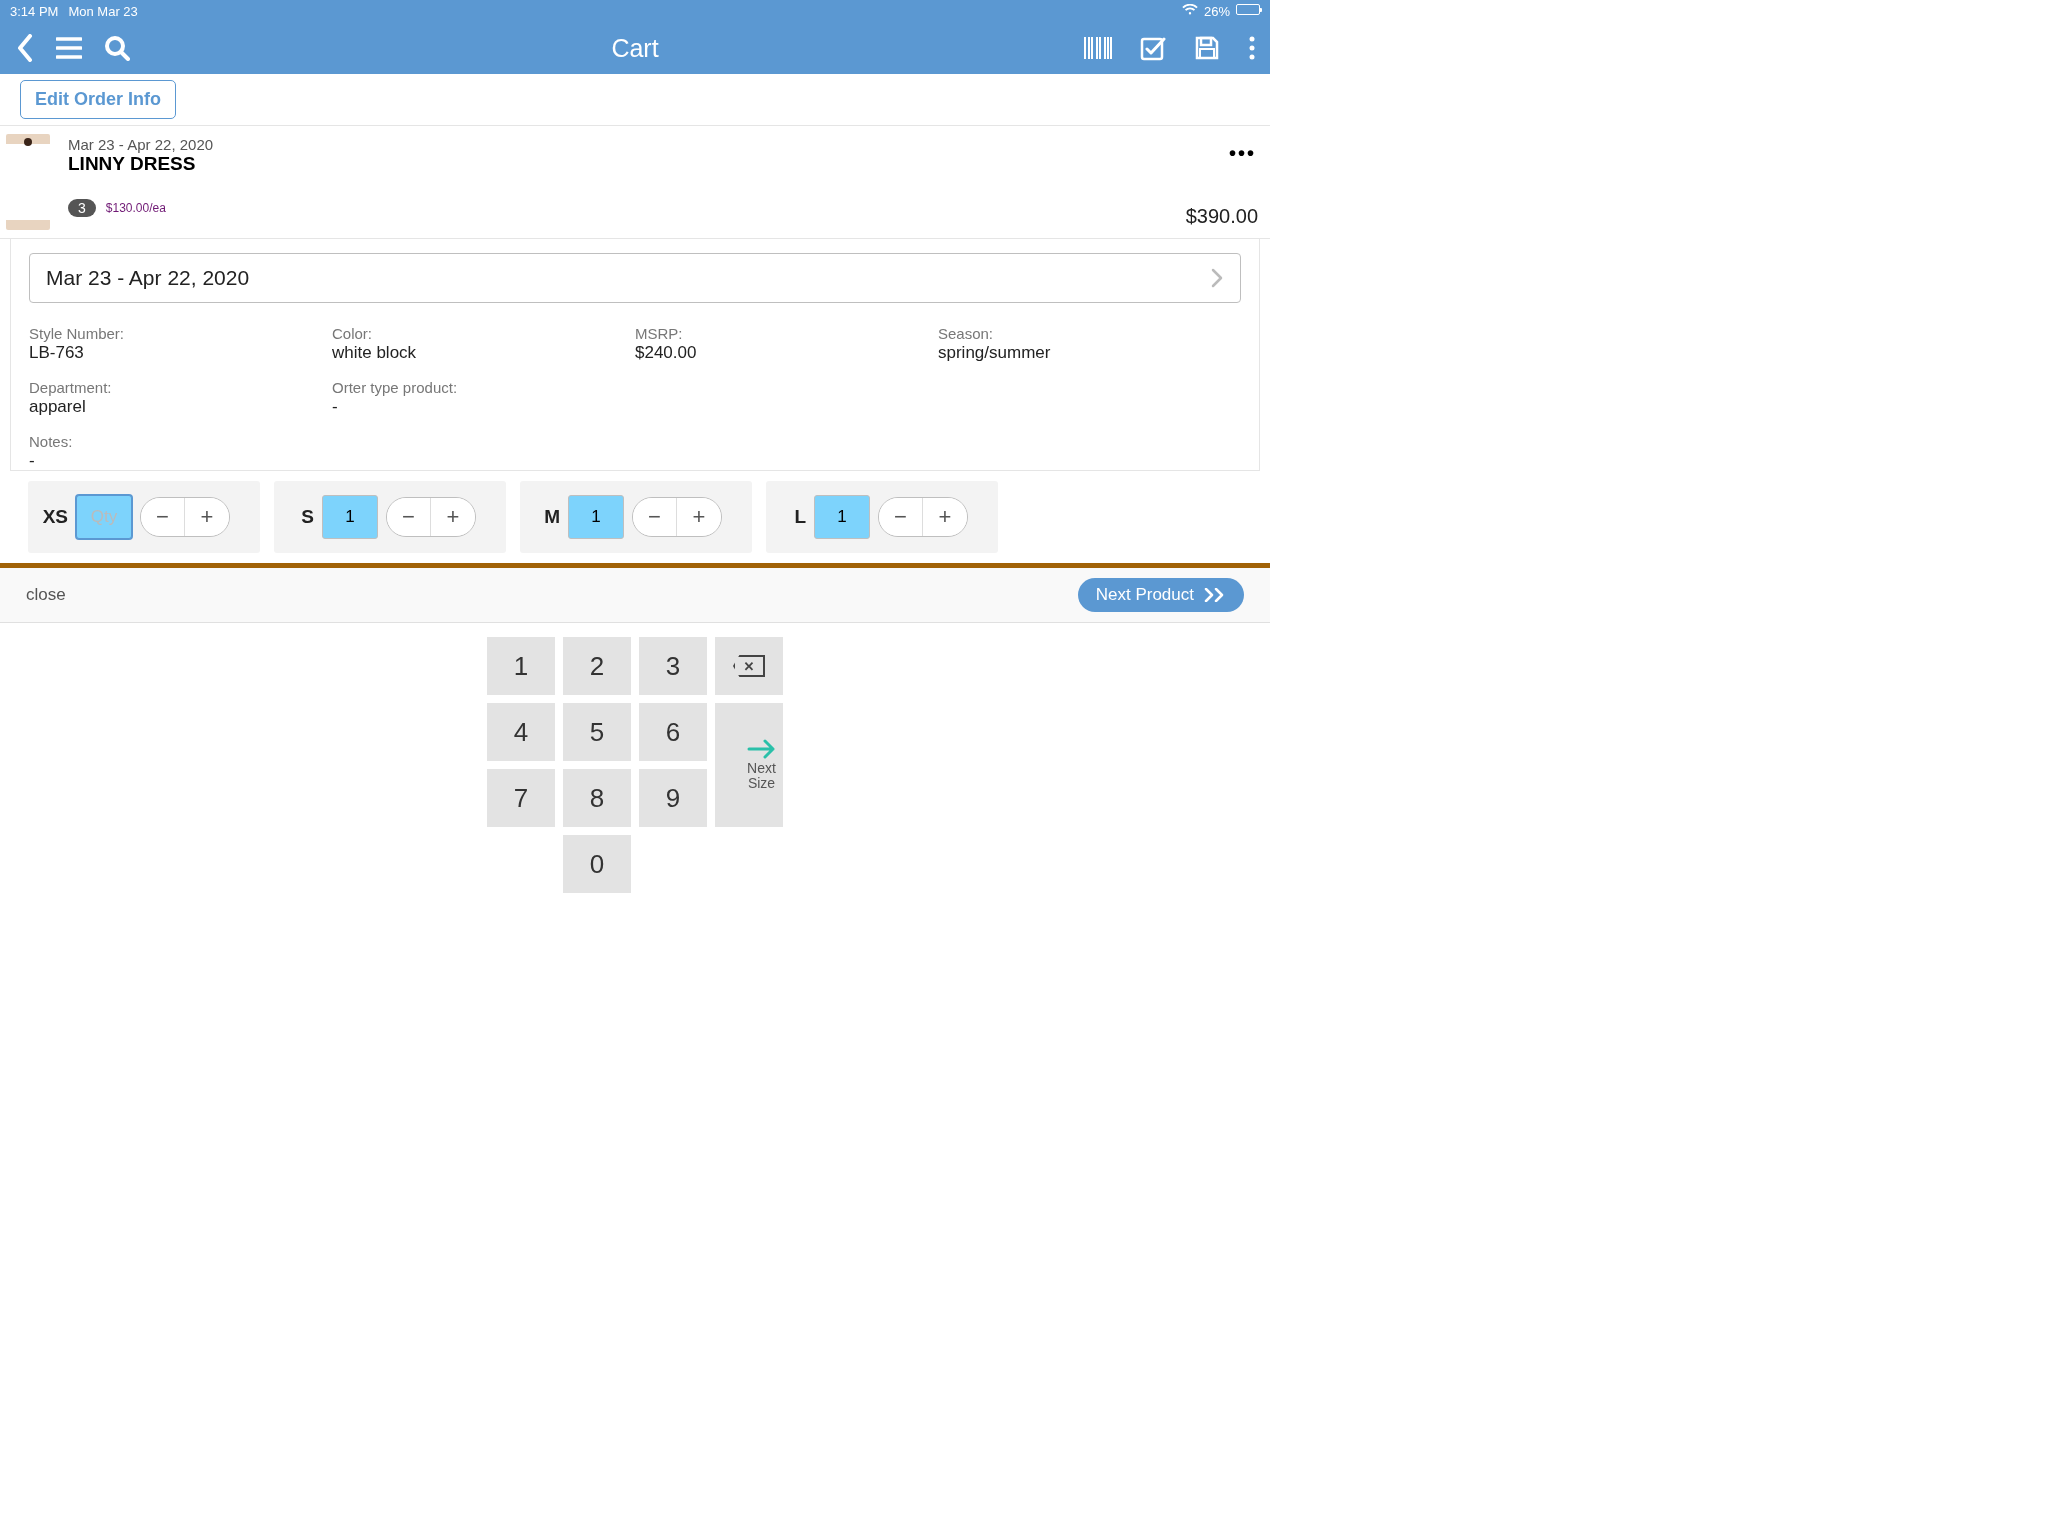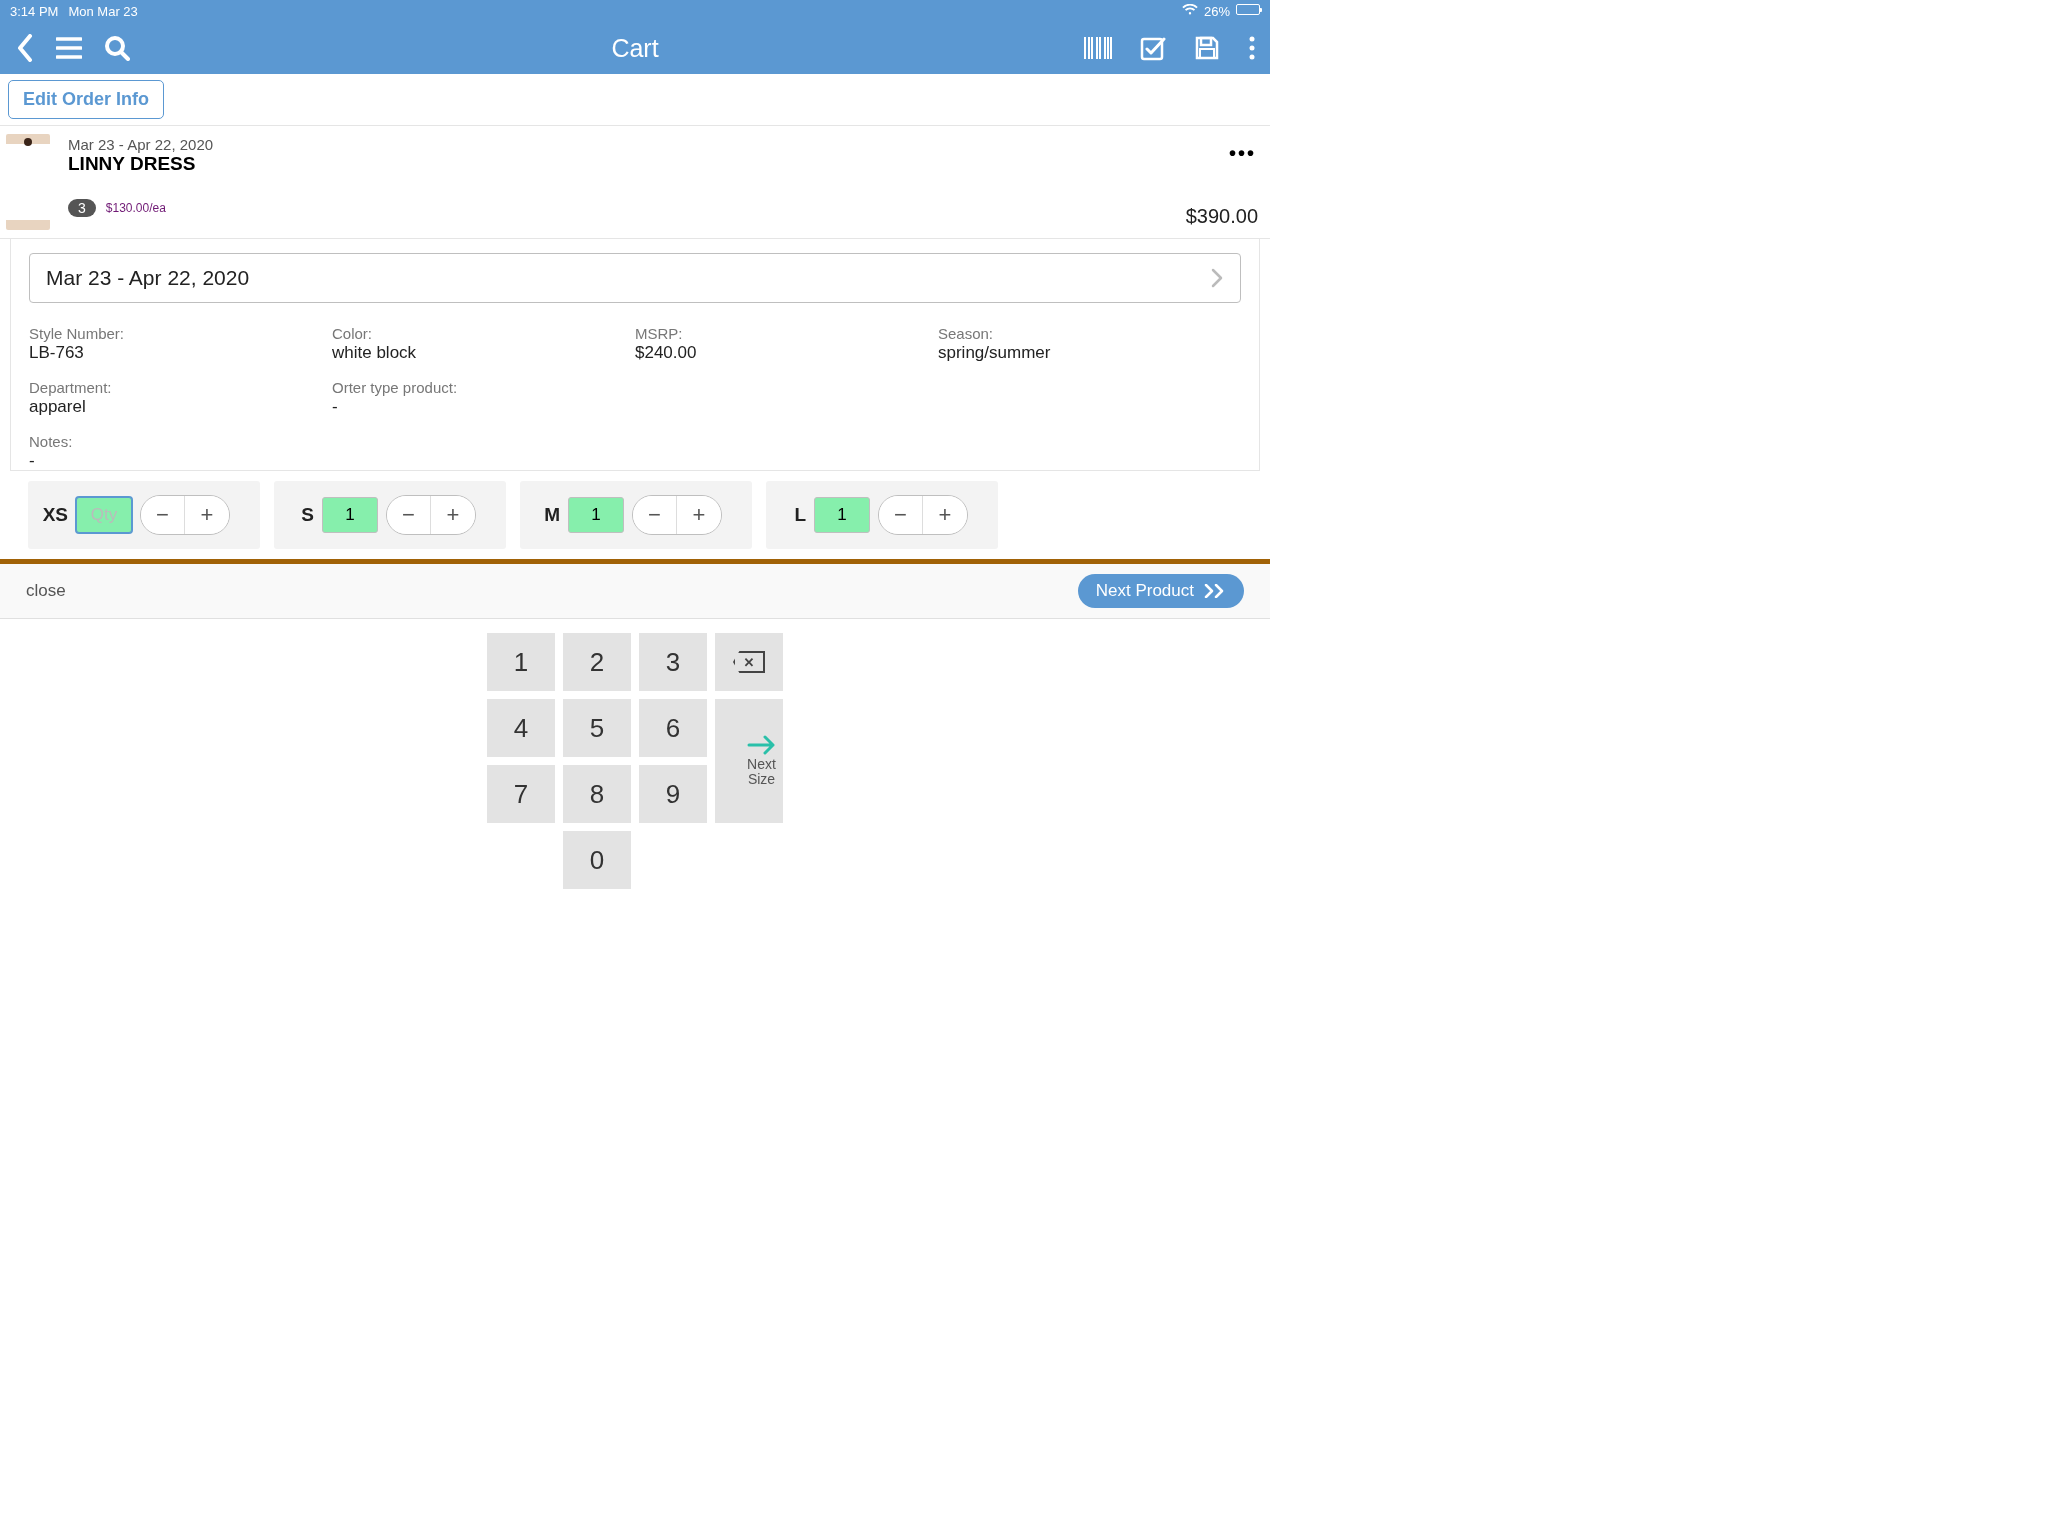--- a/index.html
+++ b/index.html
@@ -14,21 +14,21 @@
 .battery-fill { width: 26%; height: 100%; background: #fff; }
 
 
 .top-nav { background: #5b98d2; height: 52px; display: flex; align-items: center; padding: 0 14px; position: relative; }
 .nav-left { display: flex; align-items: center; gap: 22px; }
 .nav-icon { color: #fff; cursor: pointer; }
 .nav-title { position: absolute; left: 50%; transform: translateX(-50%); color: #fff; font-size: 25px; font-weight: 400; }
 .nav-right { margin-left: auto; display: flex; align-items: center; gap: 28px; }
 
 
-.action-bar { display: flex; gap: 16px; padding: 6px 8px; border-bottom: 1px solid #e5e5e5; }
+.action-bar { display: flex; gap: 16px; padding: 6px 20px; border-bottom: 1px solid #e5e5e5; }
 .edit-order-btn { border: 1px solid #5b98d2; color: #5b98d2; background: #fff; border-radius: 5px; padding: 8px 14px; font-size: 18px; font-weight: 600; cursor: pointer; }
 .checkout-btn { flex: 1; background: #2ac0a9; color: #fff; border: none; border-radius: 5px; font-size: 20px; font-weight: 600; display: flex; align-items: center; justify-content: center; gap: 8px; cursor: pointer; }
 
 
 .product-header { display: flex; padding: 8px 12px 8px 6px; position: relative; border-bottom: 1px solid #e5e5e5; background:#fff; }
 .product-img { width: 44px; height: 96px; background: linear-gradient(180deg, #e8d4c0 0%, #e8d4c0 10%, #fff 10%, #fff 90%, #e8d4c0 90%); border-radius: 2px; position: relative; flex-shrink: 0; }
 .product-img::before { content:''; position:absolute; left:50%; top:4px; transform:translateX(-50%); width:8px; height:8px; border-radius:50%; background:#3a2418; }
 .product-info { margin-left: 18px; flex: 1; }
 .product-date { color: #555; font-size: 15px; margin-top: 2px; }
 .product-name { font-weight: 700; font-size: 19px; margin-top: 0; }
@@ -47,21 +47,21 @@
 .fields-grid { display: grid; grid-template-columns: repeat(4, 1fr); row-gap: 16px; margin-bottom: 10px; }
 .field-label { color: #777; font-size: 15px; }
 .field-value { color: #222; font-size: 17px; margin-top: 1px; }
 .field-block { }
 .notes-block { grid-column: 1 / -1; }
 
 
 .size-row { display: flex; gap: 14px; padding: 0 18px 10px; margin: 0 10px; }
 .size-cell { background: #f3f3f3; border-radius: 3px; display: flex; align-items: center; padding: 14px 12px; gap: 8px; width: 232px; }
 .size-label { font-weight: 600; font-size: 19px; color: #222; width: 28px; text-align: right; }
-.size-input { width: 56px; height: 36px; border: 1px solid #bfbfbf; border-radius: 3px; text-align: center; font-size: 17px; background:#86efac; }
+.size-input { width: 56px; height: 44px; border: 1px solid #bfbfbf; border-radius: 3px; text-align: center; font-size: 17px; background:#7dd3fc; }
 .size-input.focused { border-color: #5b98d2; box-shadow: 0 0 0 1px #5b98d2; }
 .size-input::placeholder { color: #bbb; }
 .stepper { display: flex; border: 1px solid #bfbfbf; border-radius: 22px; overflow: hidden; height: 40px; }
 .stepper-btn { width: 44px; background: #fff; border: none; font-size: 22px; color: #555; cursor: pointer; display: flex; align-items: center; justify-content: center; }
 .stepper-btn:first-child { border-right: 1px solid #ddd; }
 
 
 .bottom-action { display: flex; align-items: center; justify-content: space-between; padding: 10px 26px; border-top: 5px solid #a16207; border-bottom: 1px solid #e0e0e0; background:#f9f9f9; }
 .close-link { color: #555; font-size: 17px; cursor: pointer; }
 .next-product-btn { background: #5b98d2; color: #fff; border: none; border-radius: 20px; padding: 7px 18px; font-size: 17px; display: flex; align-items: center; gap: 10px; cursor: pointer; }

